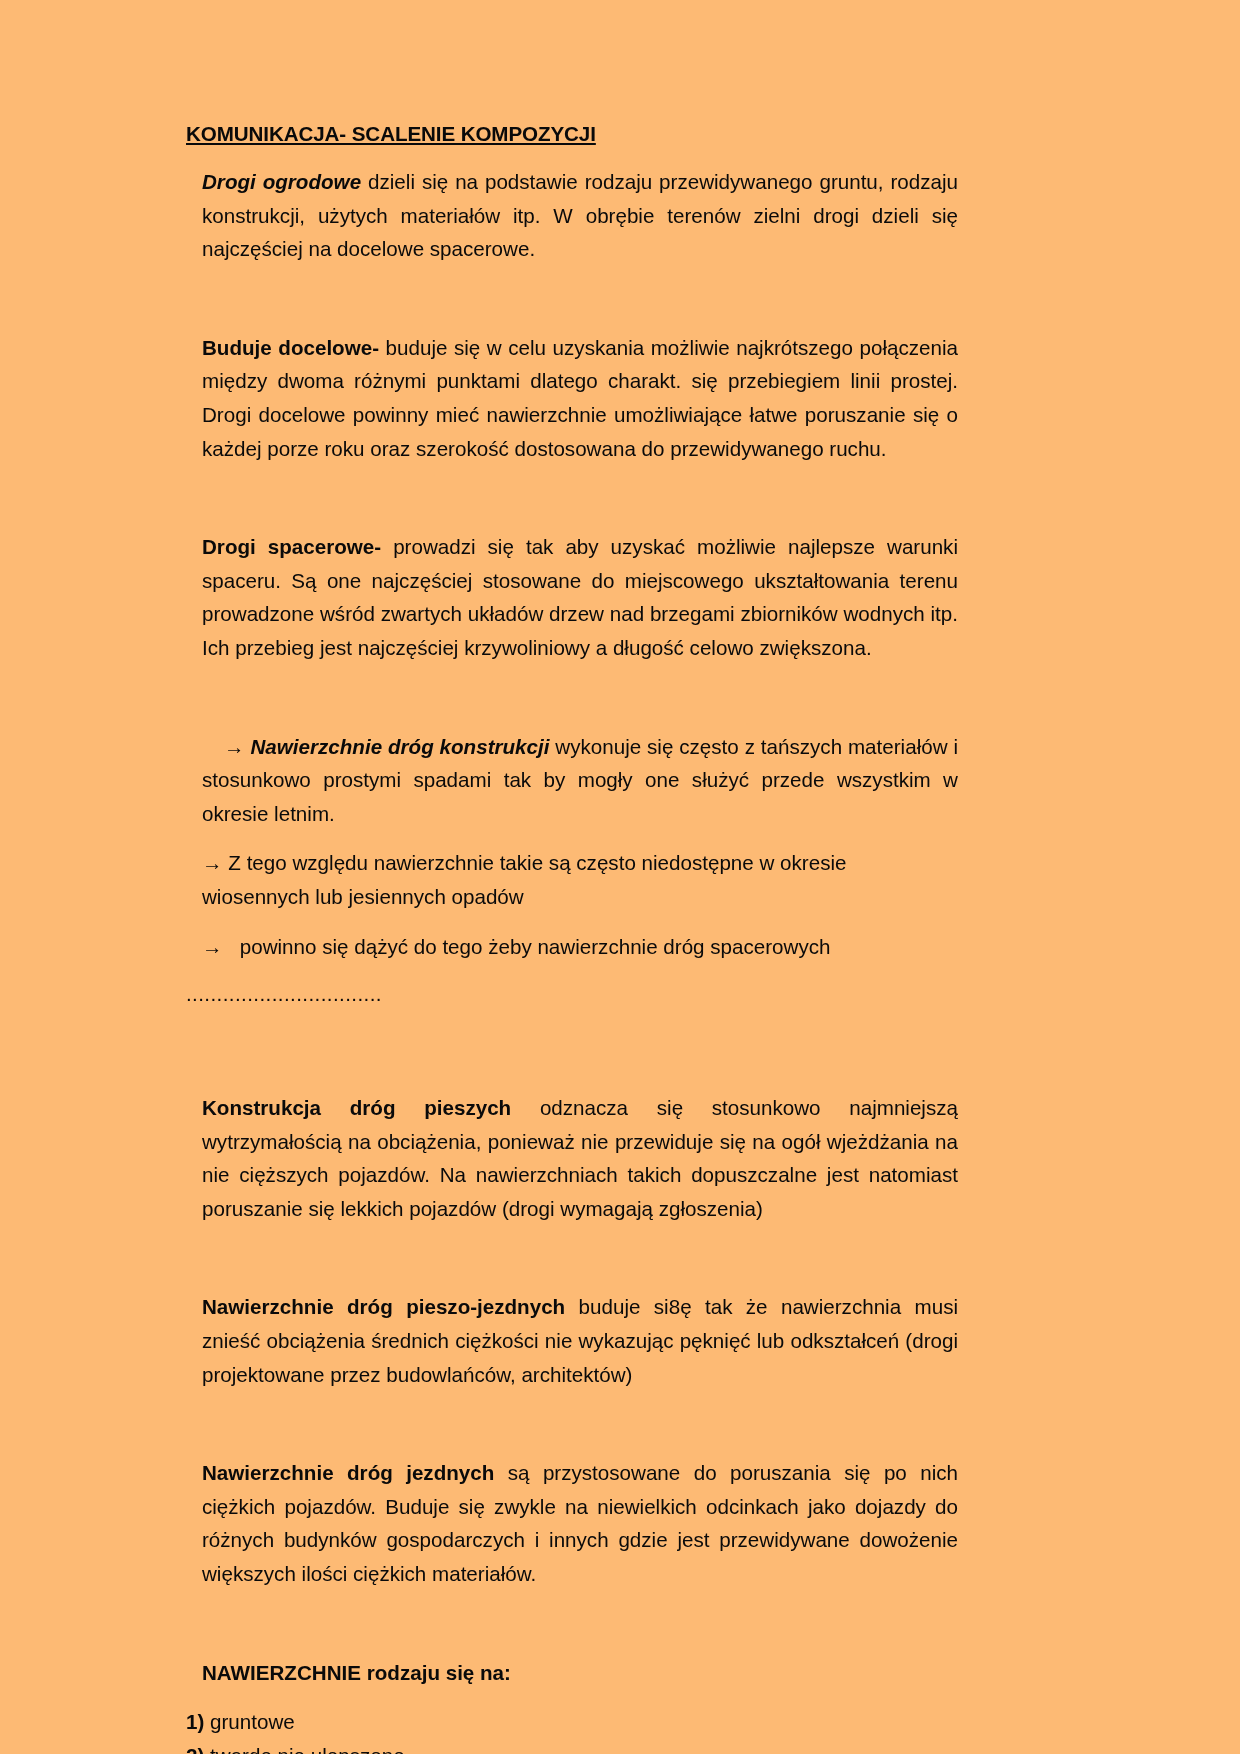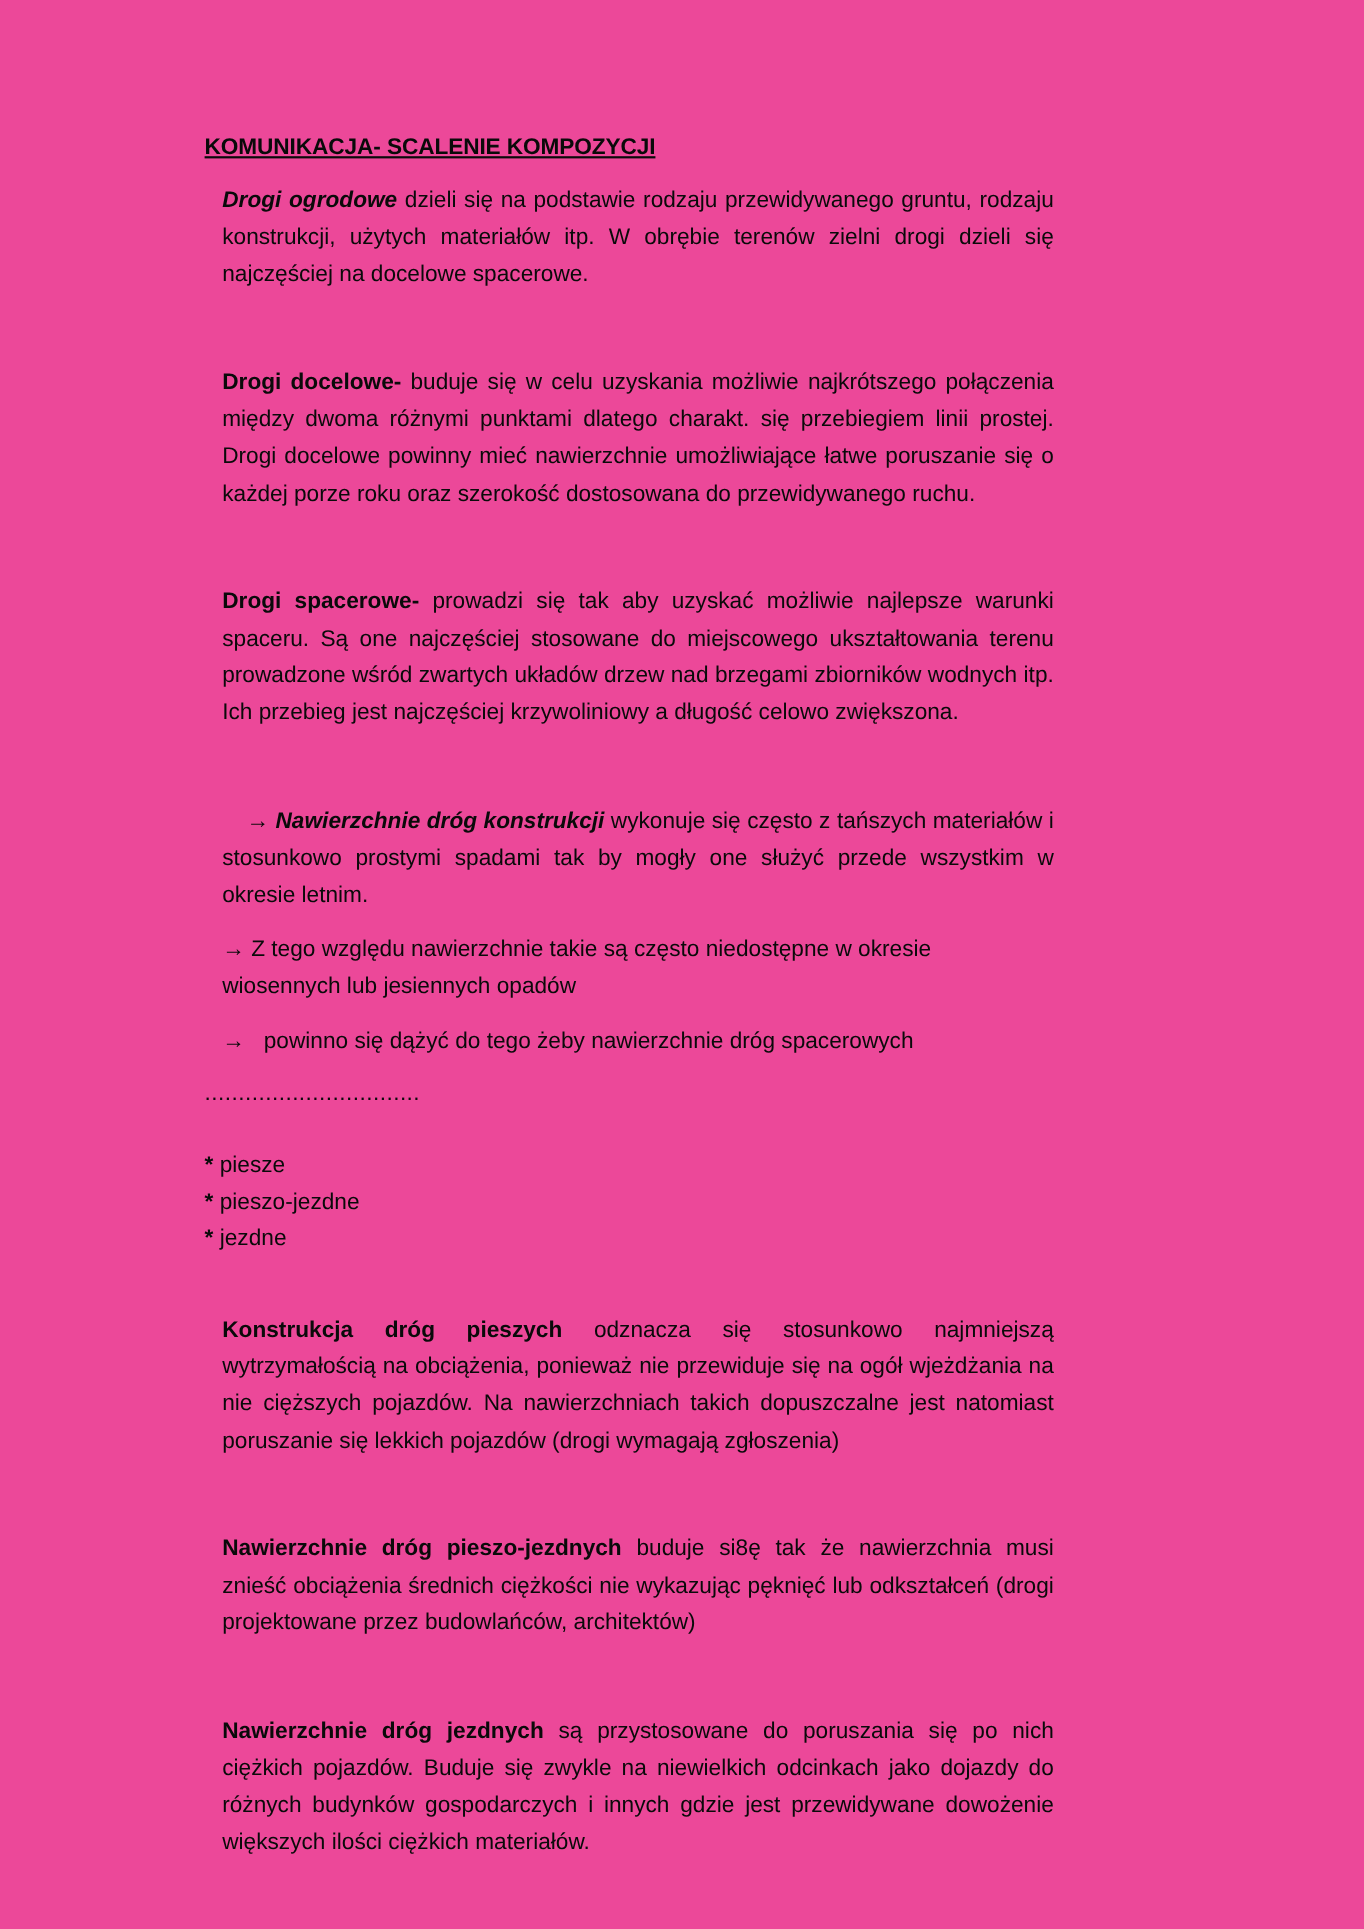--- a/index.html
+++ b/index.html
@@ -12,21 +12,21 @@
     width: 1240px;
     height: 1754px;
     font-family: "Liberation Sans", sans-serif;
     color: #0a0a0a;
     -webkit-font-smoothing: antialiased;
   }
   .page {
     position: relative;
     width: 1240px;
     height: 1754px;
-    background: #ec4899;
+    background: #fdba74;
     box-sizing: border-box;
     padding: 118px 182px 0 186px;
   }
   .doc-body {
     width: 788px;
     font-size: 20.6px;
     line-height: 33.6px;
     text-align: left;
   }
   
@@ -96,44 +96,39 @@
 
 <div class="page">
   <div class="doc-body">
 
     <h1 class="heading">KOMUNIKACJA- SCALENIE KOMPOZYCJI</h1>
 
     <p class="para"><span class="bi">Drogi ogrodowe</span><span> dzieli się na podstawie rodzaju przewidywanego gruntu, rodzaju konstrukcji, użytych materiałów itp. W obrębie terenów zielni drogi dzieli się najczęściej na docelowe spacerowe.</span></p>
 
     <div class="gap"></div>
 
-    <p class="para"><b>Drogi docelowe-</b><span> buduje się w celu uzyskania możliwie najkrótszego połączenia między dwoma różnymi punktami dlatego charakt. się przebiegiem linii prostej. Drogi docelowe powinny mieć nawierzchnie umożliwiające łatwe poruszanie się o każdej porze roku oraz szerokość dostosowana do przewidywanego ruchu.</span></p>
+    <p class="para"><b>Buduje docelowe-</b><span> buduje się w celu uzyskania możliwie najkrótszego połączenia między dwoma różnymi punktami dlatego charakt. się przebiegiem linii prostej. Drogi docelowe powinny mieć nawierzchnie umożliwiające łatwe poruszanie się o każdej porze roku oraz szerokość dostosowana do przewidywanego ruchu.</span></p>
 
     <div class="gap"></div>
 
     <p class="para"><b class="strike-dash">Drogi spacerowe-</b><span> prowadzi się tak aby uzyskać możliwie najlepsze warunki spaceru. Są one najczęściej stosowane do miejscowego ukształtowania terenu prowadzone wśród zwartych układów drzew nad brzegami zbiorników wodnych itp. Ich przebieg jest najczęściej krzywoliniowy a długość celowo zwiększona.</span></p>
 
     <div class="gap"></div>
 
     <p class="para"><span class="indent-arrow"></span><span class="arrow">→</span>&nbsp;<span class="bi">Nawierzchnie dróg konstrukcji</span><span> wykonuje się często z tańszych materiałów i stosunkowo prostymi spadami tak by mogły one służyć przede wszystkim w okresie letnim.</span></p>
 
     <p class="para nojust"><span class="arrow">→</span>&nbsp;<span>Z tego względu nawierzchnie takie są często niedostępne w okresie wiosennych lub jesiennych opadów</span></p>
 
     <p class="para"><span class="arrow">→</span>&nbsp;&nbsp;&nbsp;<span>powinno się dążyć do tego żeby nawierzchnie dróg spacerowych</span></p>
 
     <p class="dots">................................</p>
 
     <div class="gap"></div>
 
 
-    <ul class="starlist">
-      <li><span class="star">*</span>&nbsp;<span>piesze</span></li>
-      <li><span class="star">*</span>&nbsp;<span>pieszo-jezdne</span></li>
-      <li><span class="star">*</span>&nbsp;<span>jezdne</span></li>
-    </ul>
 
     <div class="gap"></div>
 
     <p class="para"><b>Konstrukcja dróg pieszych</b><span> odznacza się stosunkowo najmniejszą wytrzymałością na obciążenia, ponieważ nie przewiduje się na ogół wjeżdżania na nie cięższych pojazdów. Na nawierzchniach takich dopuszczalne jest natomiast poruszanie się lekkich pojazdów (drogi wymagają zgłoszenia)</span></p>
 
     <div class="gap"></div>
 
     <p class="para"><b>Nawierzchnie dróg pieszo-jezdnych</b><span> buduje si8ę tak że nawierzchnia musi znieść obciążenia średnich ciężkości nie wykazując pęknięć lub odkształceń (drogi projektowane przez budowlańców, architektów)</span></p>
 
     <div class="gap"></div>

